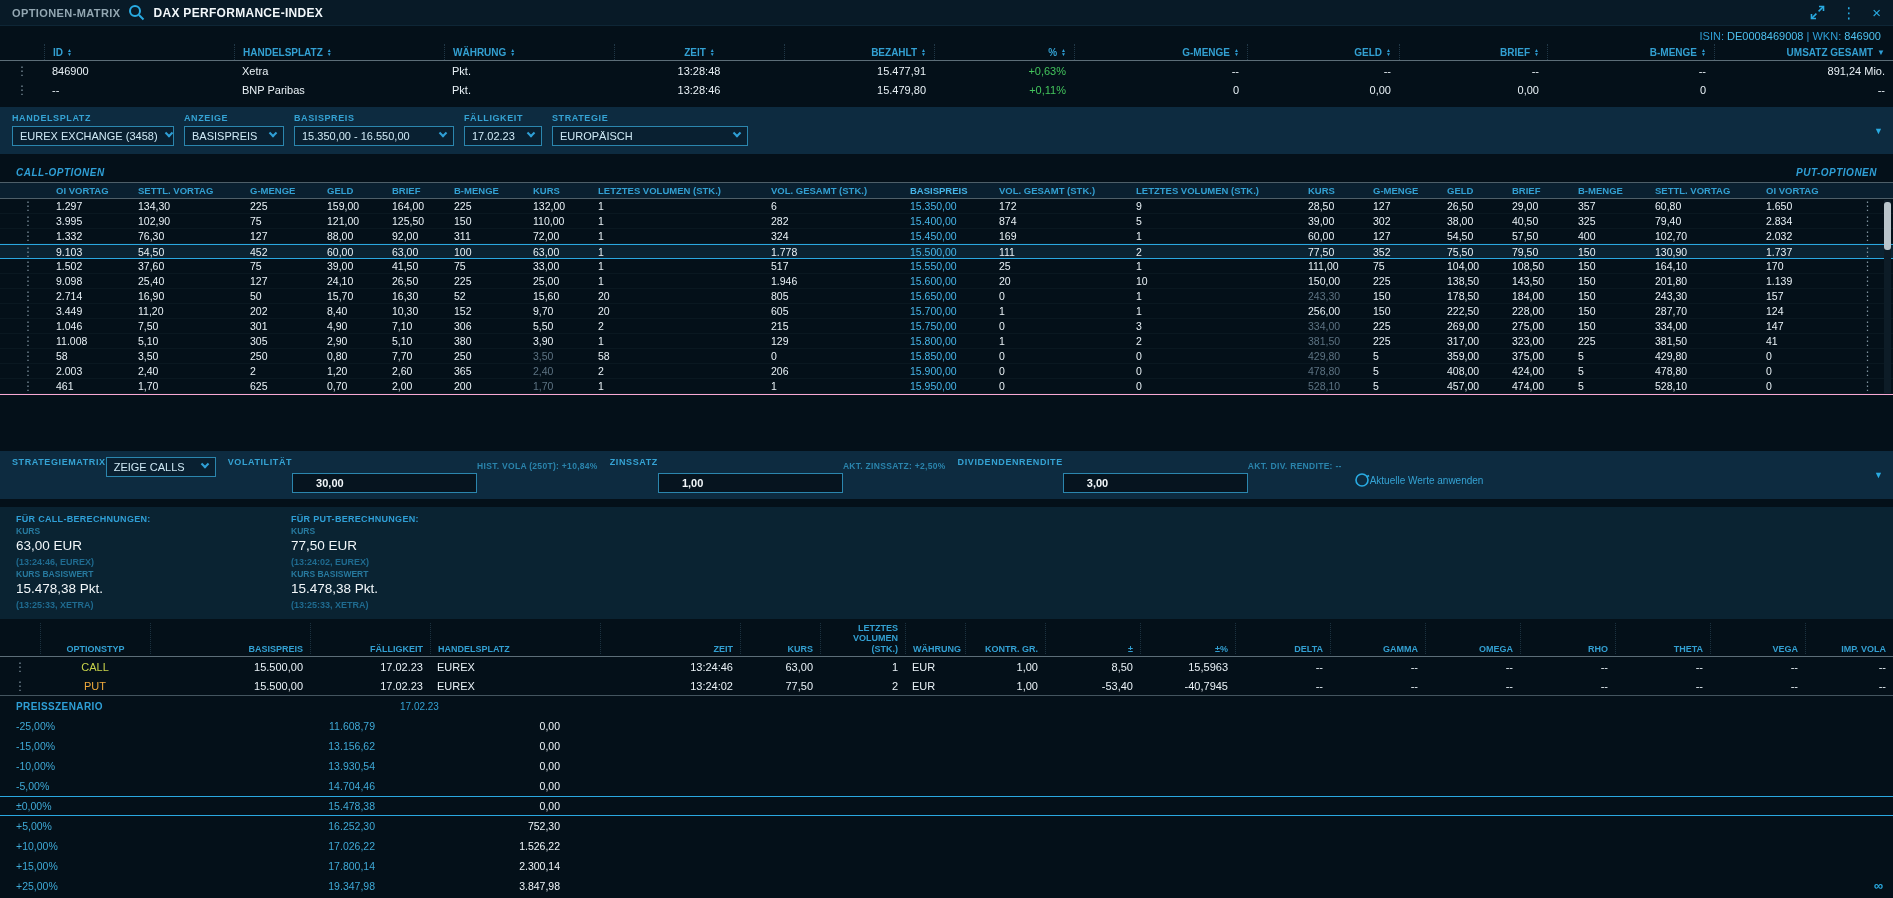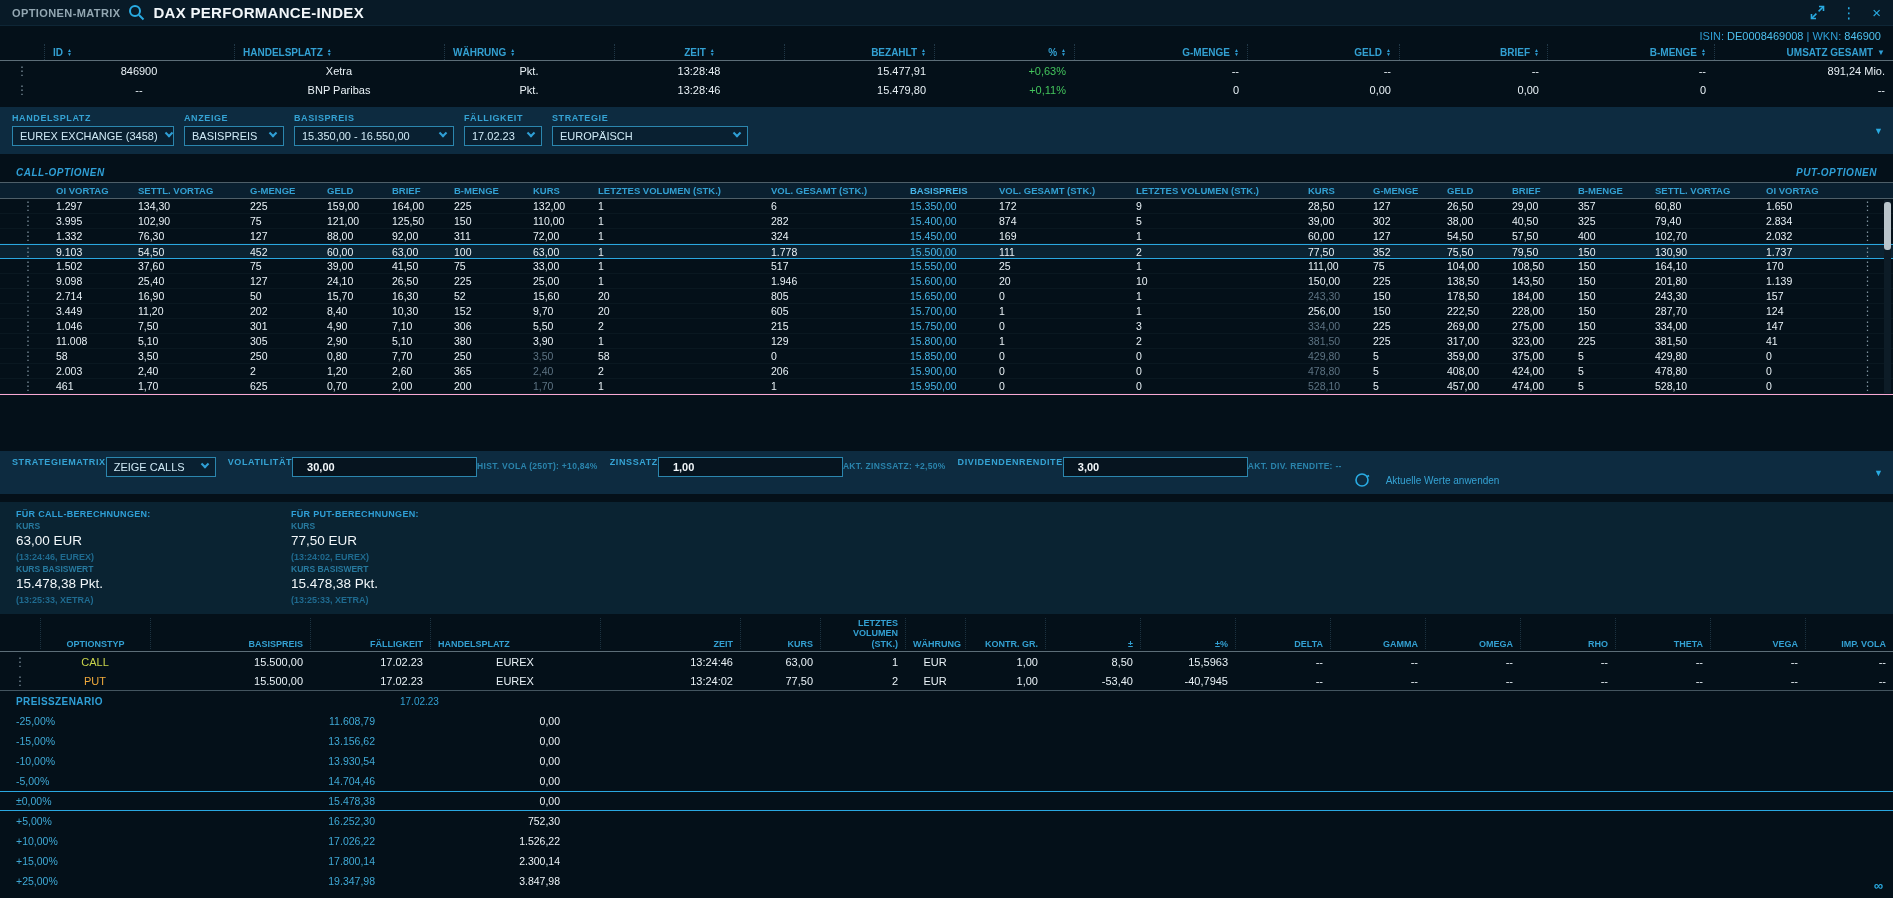--- a/index.html
+++ b/index.html
@@ -3,35 +3,35 @@
 <meta charset="utf-8">
 <style>
   * { box-sizing: border-box; margin:0; padding:0; }
   html,body { width:1893px; height:898px; overflow:hidden; }
   body { background:#041019; font-family:"Liberation Sans", sans-serif; color:#e9f1f6; position:relative; }
 
   
   .topbar { height:26px; background:#081a27; border-bottom:1px solid #0e2636; display:flex; align-items:center; padding:0 12px; }
   .applabel { color:#93a7b2; font-size:11px; font-weight:bold; letter-spacing:.4px; }
   .searchwrap { display:flex; align-items:center; margin:0 8px; }
-  .title { color:#f2f7fa; font-size:15px; font-weight:bold; letter-spacing:.3px; }
+  .title { color:#f2f7fa; font-size:12px; font-weight:bold; letter-spacing:.3px; }
   .topicons { margin-left:auto; display:flex; align-items:center; gap:16px; color:#29abe2; }
   .topicons .ticon { font-size:15px; line-height:1; cursor:default; }
 
   .isinline { text-align:right; font-size:11px; color:#2f9fd6; padding:4px 12px 2px; }
   .isinline b { color:#4ec1ef; font-weight:normal; }
 
   
   .qhead, .qrow { display:grid; grid-template-columns:44px 190px 210px 170px 170px 150px 140px 173px 152px 148px 167px 179px; }
   .qhead { height:17px; align-items:center; font-size:10px; font-weight:bold; color:#33a0d2; border-bottom:1px solid #5d6e78; }
   .qh { display:flex; align-items:center; gap:4px; padding:0 8px; height:100%; }
   .qh + .qh { border-left:1px dotted rgba(86,130,155,.35); }
   .qrow { height:19px; align-items:center; font-size:11px; }
   .qc { padding:0 8px; white-space:nowrap; }
-  .a-l { text-align:center; } .a-c { text-align:center; justify-content:center; } .a-r { text-align:right; justify-content:flex-end; }
+  .a-l { text-align:left; } .a-c { text-align:center; justify-content:center; } .a-r { text-align:right; justify-content:flex-end; }
   .green { color:#43c45c; }
   .kebab { color:#7e929e; text-align:center; font-size:12px; }
   .sorticon i { display:block; font-style:normal; font-size:5px; line-height:4.5px; color:#2f9fd6; }
   .caret { color:#2f9fd6; font-size:8px; }
 
   
   .filterbar { margin-top:8px; background:#0d2b40; padding:6px 12px 8px; display:flex; gap:10px; position:relative; }
   .flabel { font-size:9px; font-weight:bold; color:#35a3d4; letter-spacing:.6px; margin-bottom:3px; }
   .fbox { height:20px; border:1px solid #2b86ae; background:rgba(4,18,28,.4); display:flex; align-items:center; padding:0 7px; color:#cfe9f5; font-size:11px; gap:8px; white-space:nowrap; }
   .chev { width:6px; height:6px; border-right:2px solid #2f9fd6; border-bottom:2px solid #2f9fd6; transform:rotate(45deg) translate(-2px,-2px); margin-left:auto; flex:none; }
@@ -48,22 +48,22 @@
   .oc { padding-left:6px; white-space:nowrap; }
   .strike { color:#46b5e8; }
   .stale { color:#5d7383; }
   .vtrack { position:absolute; right:2px; top:18px; bottom:1px; width:7px; background:#0d1c27; }
   .vthumb { position:absolute; top:2px; left:0; width:7px; height:48px; background:#b9c4cb; border-radius:3px; }
 
   
   .stratbar { margin-top:56px; background:#0d2b40; padding:6px 12px 6px; display:flex; gap:12px; position:relative; align-items:flex-start; }
   .sgroup { display:flex; }
   .hint { font-size:8.5px; font-weight:bold; color:#2a84ac; letter-spacing:.3px; margin-top:4px; }
-  .sinput { height:20px; border:1px solid #2b86ae; background:#06141f; color:#f2f7fa; font-size:11px; font-weight:bold; padding:0 14px; width:185px; font-family:"Liberation Sans", sans-serif; }
-  .applywrap { display:flex; align-items:center; gap:16px; margin-top:15px; color:#35a3d4; font-size:10px; }
+  .sinput { height:20px; border:1px solid #2b86ae; background:#06141f; color:#f2f7fa; font-size:11px; font-weight:bold; padding:0 23px; width:185px; font-family:"Liberation Sans", sans-serif;margin-top:16px; }
+  .applywrap { display:flex; align-items:center; gap:0; margin-top:15px; color:#35a3d4; font-size:10px; }
 
   
   .calcpanel { margin-top:8px; background:#0a2332; padding:7px 16px 9px; display:flex; }
   .calccol { width:275px; }
   .calctitle { font-size:9px; font-weight:bold; color:#2f9fd6; letter-spacing:.3px; }
   .calcsub { font-size:8.5px; font-weight:bold; color:#27799e; margin-top:2px; }
   .calcval { font-size:13.5px; color:#f2f7fa; margin-top:2px; }
   .calctime { font-size:9px; font-weight:bold; color:#1f6b90; margin-top:4px; }
 
   

